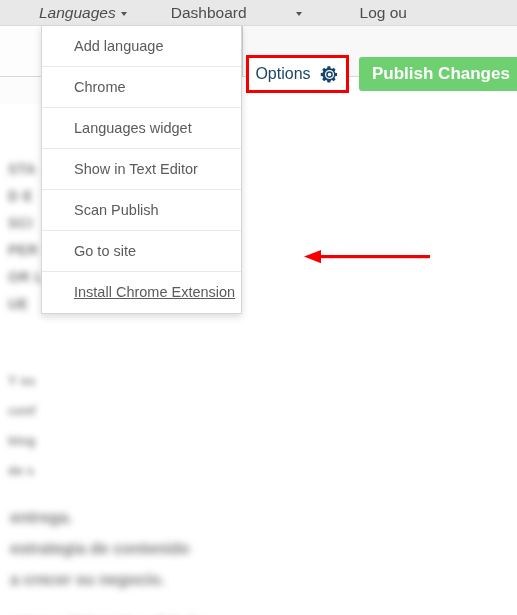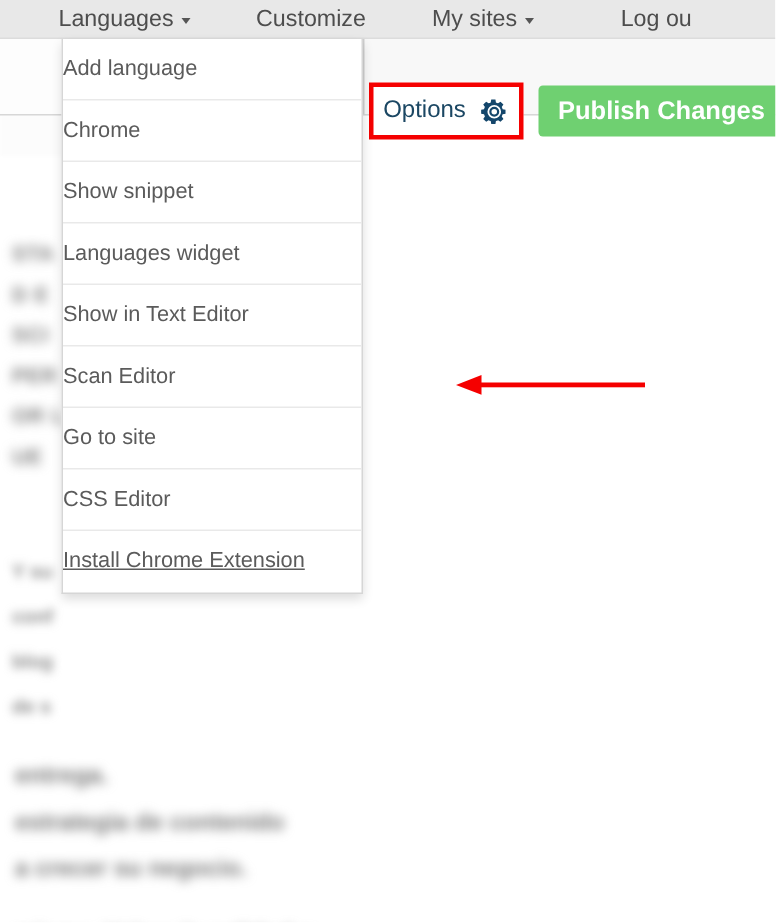--- a/index.html
+++ b/index.html
@@ -124,21 +124,21 @@
   .nav-item {
     color: #4d4d4d;
     font-size: 15.5px;
     line-height: 25px;
     padding: 0 9px;
     display: inline-flex;
     align-items: center;
     cursor: pointer;
   }
 
-  .nav-item:first-child { margin-left: 30px; }
+  .nav-item:first-child { margin-left: 30px; font-style: italic; }
 
   .caret {
     display: inline-block;
     margin-left: 5px;
     width: 0;
     height: 0;
     border-left: 3.5px solid transparent;
     border-right: 3.5px solid transparent;
     border-top: 4.5px solid #555;
     position: relative;
@@ -229,21 +229,21 @@
     border: 1px solid #d6d6d6;
     border-top: none;
     box-sizing: border-box;
     box-shadow: 0 3px 7px rgba(0,0,0,.14);
     z-index: 20;
   }
 
   .menu-item {
     height: 41px;
     line-height: 41px;
-    padding-left: 0;
+    padding-left: 32px;
     font-size: 14.5px;
     color: #5b5b5b;
     border-bottom: 1px solid #e9e9e9;
     box-sizing: border-box;
     cursor: pointer;
     white-space: nowrap;
     overflow: hidden;
   }
 
   .menu-item:last-child { border-bottom: none; text-decoration: underline; }
@@ -294,25 +294,24 @@
     </div>
   </div>
 
   <div class="topnav">
     <div class="nav-item">
       <span>Languages</span>
       <span class="caret"></span>
     </div>
     <div class="nav-gap"></div>
     <div class="nav-item">
-      <span>Customize</span>
+      <span>Dashboard</span>
     </div>
     <div class="nav-gap"></div>
     <div class="nav-item">
-      <span>My sites</span>
       <span class="caret"></span>
     </div>
     <div class="nav-gap-sm"></div>
     <div class="nav-gap-sm"></div>
     <div class="nav-item">
       <span>Log ou</span>
     </div>
   </div>
 
   <div class="toolbar">
@@ -328,26 +327,24 @@
         </svg>
       </span>
     </div>
 
     <button class="publish-btn">Publish Changes</button>
   </div>
 
   <div class="dropdown">
     <div class="menu-item">Add language</div>
     <div class="menu-item">Chrome</div>
-    <div class="menu-item">Show snippet</div>
     <div class="menu-item">Languages widget</div>
     <div class="menu-item">Show in Text Editor</div>
-    <div class="menu-item">Scan Editor</div>
+    <div class="menu-item">Scan Publish</div>
     <div class="menu-item">Go to site</div>
-    <div class="menu-item">CSS Editor</div>
     <div class="menu-item">Install Chrome Extension</div>
   </div>
 
   <div class="annot-arrow">
     <svg width="126" height="18" viewBox="0 0 126 18" aria-hidden="true">
       <rect x="14" y="7" width="112" height="3.2" fill="#f50000"></rect>
       <polygon points="0,8.6 17,2 17,15.2" fill="#f50000"></polygon>
     </svg>
   </div>
 

